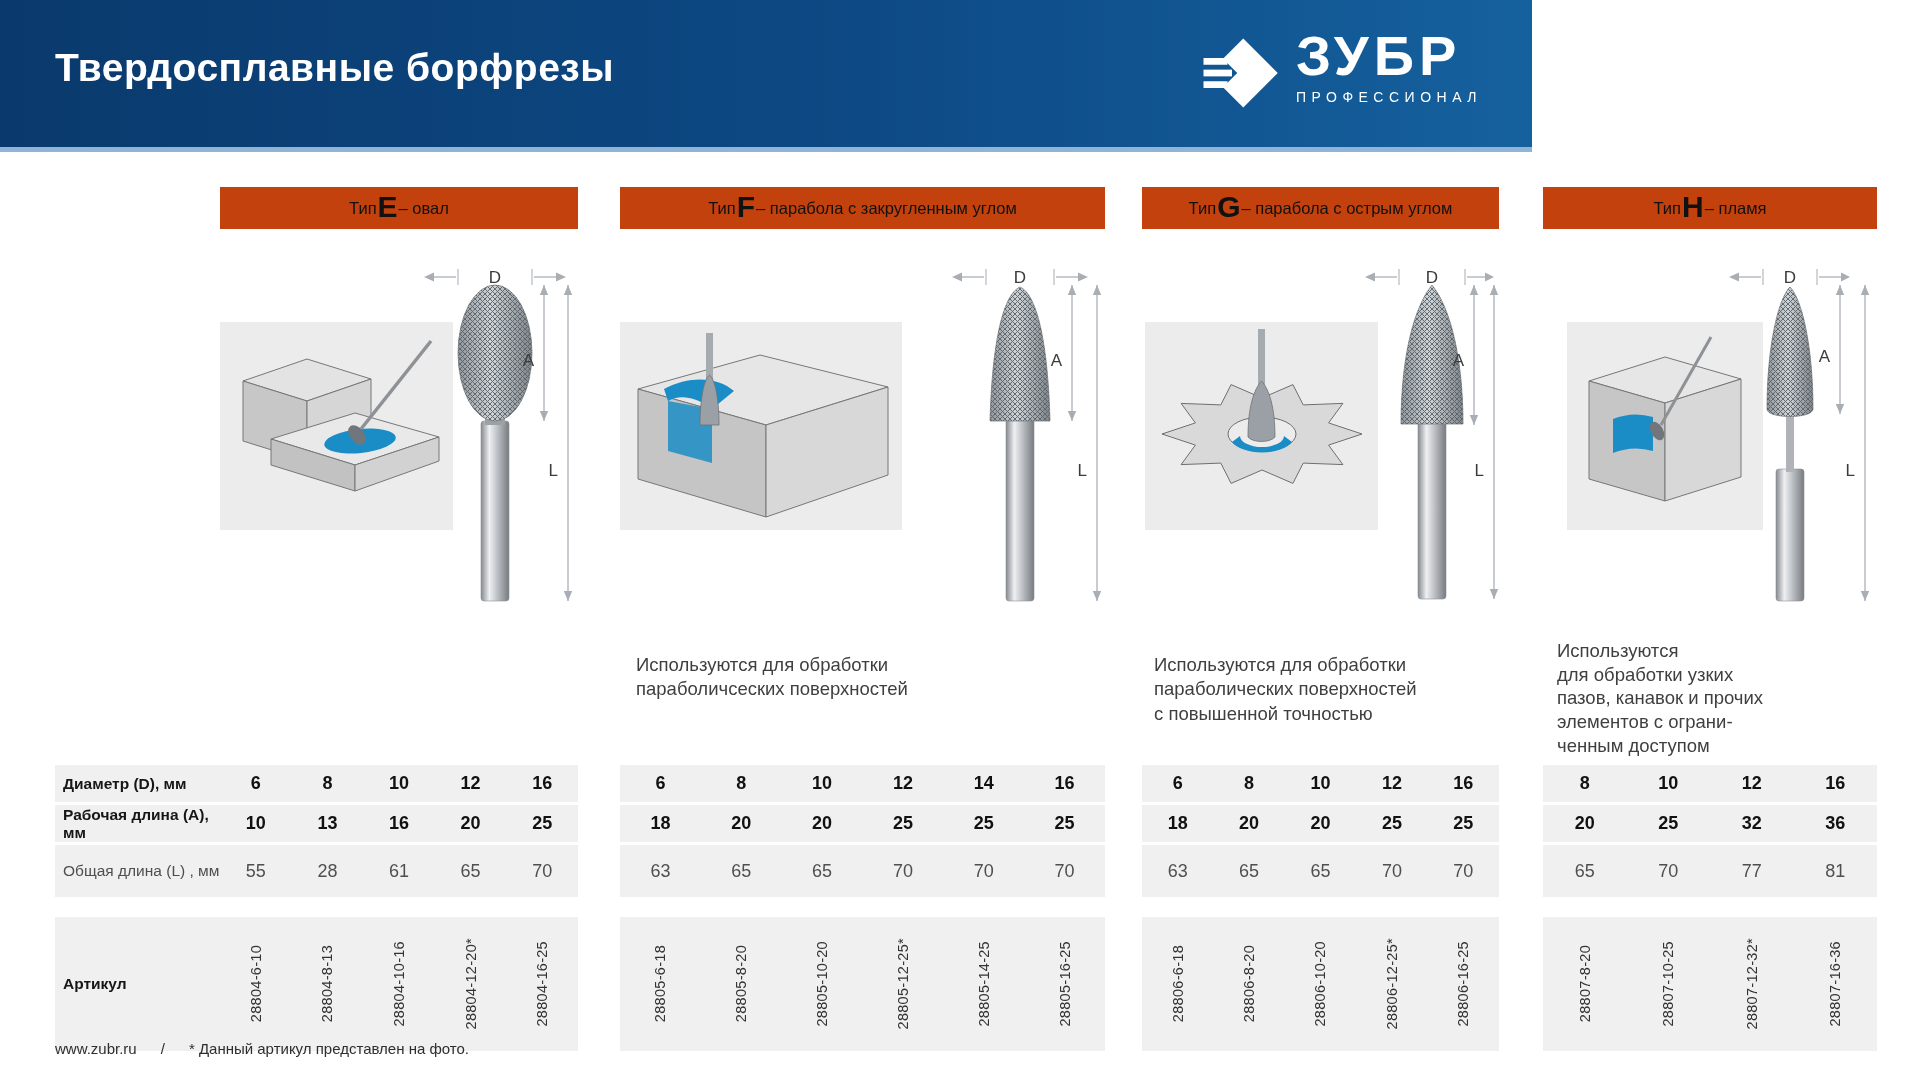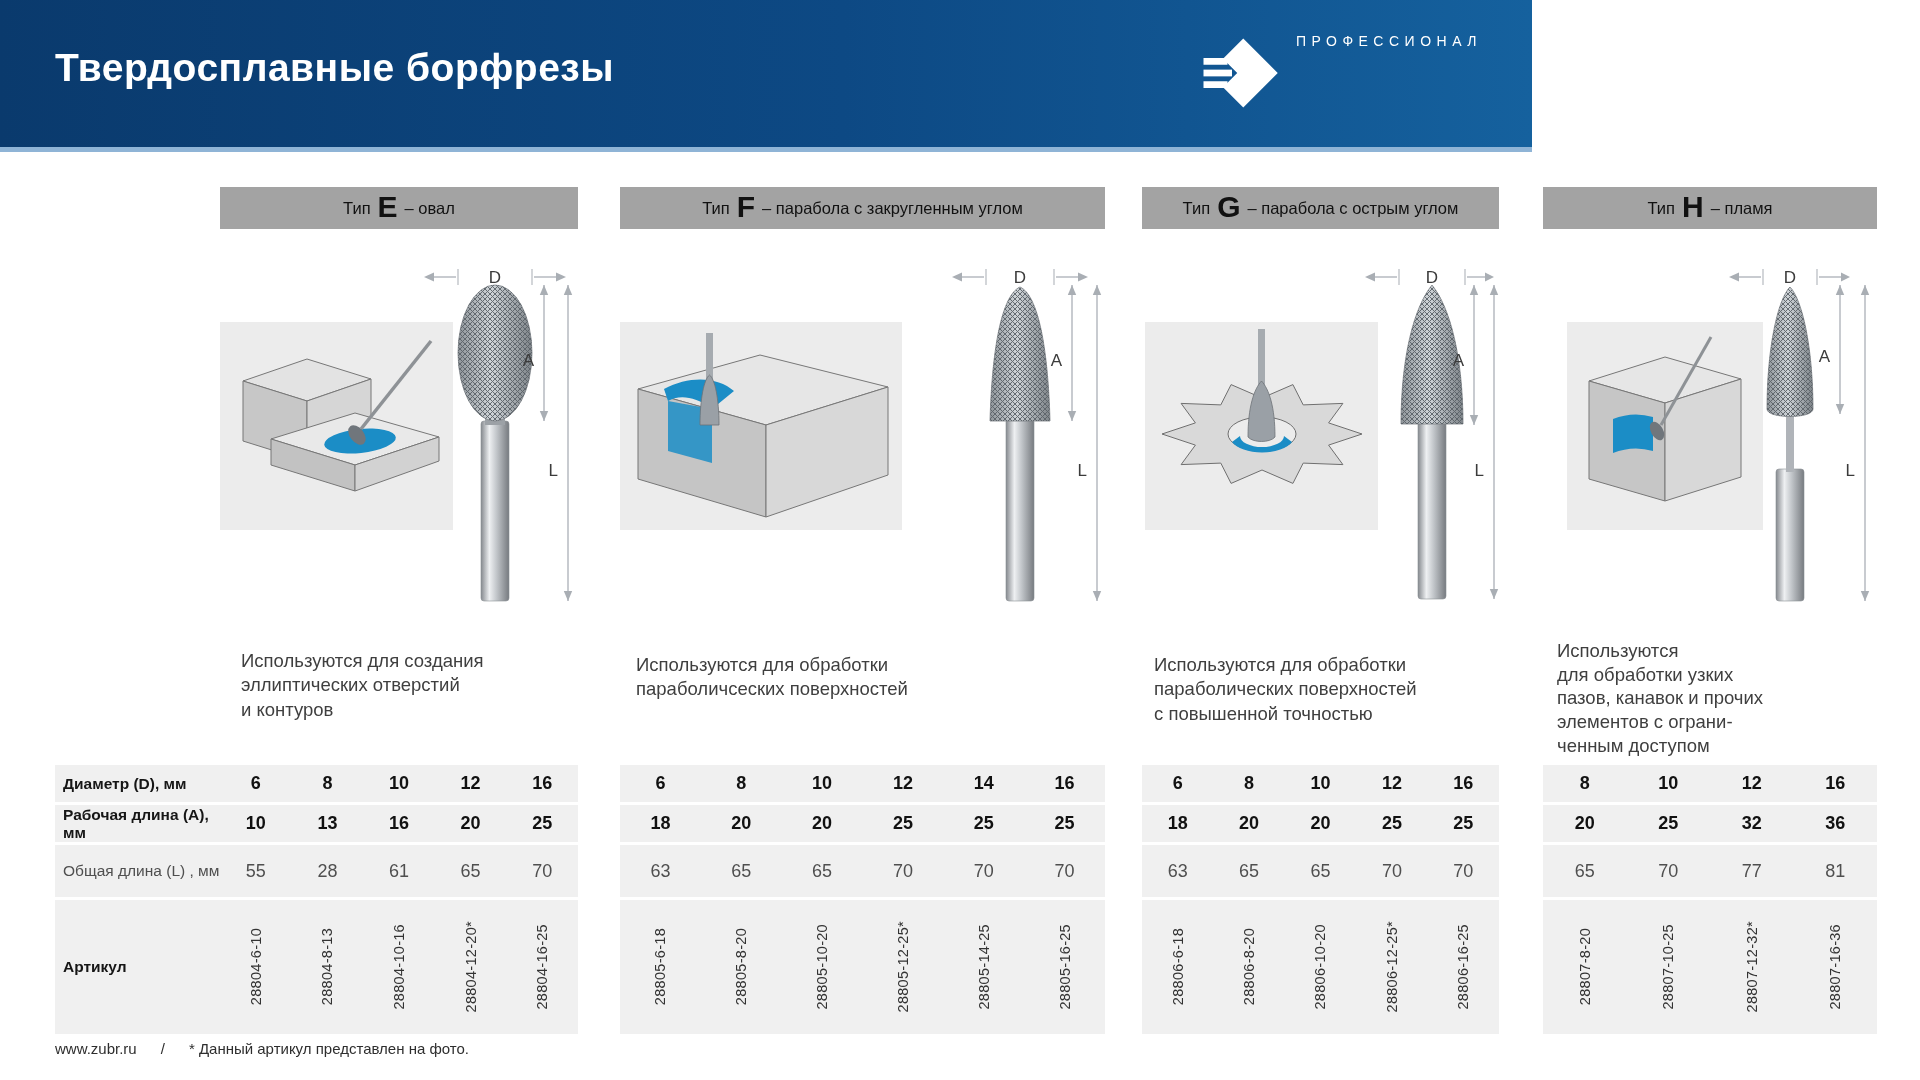--- a/index.html
+++ b/index.html
@@ -15,21 +15,21 @@
   .logo-mark{width:78px;height:78px;margin-top:6px}
   .logo-name{font-size:56px;font-weight:bold;color:#fff;letter-spacing:5px;line-height:1}
   .logo-sub{font-size:14px;color:#fff;letter-spacing:5.5px;text-align:right;margin-top:5px}
 
   
   .col{position:absolute;top:187px}
   .colE{left:55px;width:523px}
   .colF{left:620px;width:485px}
   .colG{left:1142px;width:357px}
   .colH{left:1543px;width:334px}
-  .typebar{height:42px;background:#a3a3a3;display:flex;align-items:center;justify-content:center;gap:7px;color:#111}
+  .typebar{height:42px;background:#c2410c;display:flex;align-items:center;justify-content:center;gap:1px;color:#111}
   .colE .typebar{margin-left:165px}
   .t-pre,.t-suf{font-size:16.5px}
   .t-letter{font-size:30px;font-weight:bold;line-height:1;margin-top:-3px}
 
   .illo{position:relative;height:536px}
   .illo svg{position:absolute;left:0;top:0}
   .desc{position:absolute;font-size:18.5px;line-height:1.32;color:#3f3f3f;white-space:pre-line}
   .colE .desc{left:186px;top:420px;width:280px}
   .colF .desc{left:16px;top:424px;width:330px}
   .colG .desc{left:12px;top:424px;width:310px}
@@ -38,21 +38,21 @@
   
   .trow{display:grid;margin-bottom:3px;background:#f0f0f0}
   .colE .trow{grid-template-columns:165px repeat(5,1fr)}
   .colF .trow{grid-template-columns:repeat(6,1fr)}
   .colG .trow{grid-template-columns:repeat(5,1fr)}
   .colH .trow{grid-template-columns:repeat(4,1fr)}
   .cell{display:flex;align-items:center;justify-content:center;font-size:18px;color:#111;font-weight:bold}
   .r-std{height:37px}
   .r-l{height:52px}
   .r-l .cell{font-weight:normal;color:#4f4f4f}
-  .r-sku{height:134px;margin-top:3px}
+  .r-sku{height:134px;margin-top:20px}
   .lbl{justify-content:flex-start;padding-left:8px;font-size:15.5px;font-weight:bold;color:#161616}
   .vtxt{writing-mode:vertical-rl;transform:rotate(180deg);font-size:14.5px;font-weight:normal;color:#333;letter-spacing:.3px}
 
   
   svg text{font-family:"Liberation Sans",sans-serif;font-size:17px;fill:#3b3b3b}
   .dimline{stroke:#b6bac0;stroke-width:1.5}
   .dimarrow{fill:#a9aeb4}
   .dimtick{stroke:#b6bac0;stroke-width:1.2}
 
   
@@ -84,20 +84,21 @@
 <div class="header">
   <div class="page-title">Твердосплавные борфрезы</div>
   <div class="logo">
     <svg class="logo-mark" viewBox="0 0 104 100">
       <path d="M55,4 L101,50 L55,96 L28,69 L47,50 L28,31 Z" fill="#fff"></path>
       <rect x="2" y="30" width="32" height="9" fill="#fff"></rect>
       <rect x="2" y="45.5" width="38" height="9" fill="#fff"></rect>
       <rect x="2" y="61" width="32" height="9" fill="#fff"></rect>
     </svg>
     <div>
+      <div class="logo-name">ЗУБР</div>
       <div class="logo-sub">ПРОФЕССИОНАЛ</div>
     </div>
   </div>
 </div>
 
 <div class="col colE">
   <div class="typebar">
     <span class="t-pre">Тип</span>
     <span class="t-letter">E</span>
     <span class="t-suf">– овал</span>
@@ -131,23 +132,20 @@
       <line class="dimline" x1="489" y1="56" x2="489" y2="192"></line>
       <polygon class="dimarrow" points="489,56 484.8,66 493.2,66"></polygon>
         <polygon class="dimarrow" points="489,192 484.8,182 493.2,182"></polygon>
       <text x="479" y="137" text-anchor="end">A</text>
 
       <line class="dimline" x1="513" y1="56" x2="513" y2="372"></line>
       <polygon class="dimarrow" points="513,56 508.8,66 517.2,66"></polygon>
         <polygon class="dimarrow" points="513,372 508.8,362 517.2,362"></polygon>
       <text x="503" y="247" text-anchor="end">L</text>
     </svg>
-    <div class="desc">Используются для создания
-эллиптических отверстий
-и контуров</div>
   </div>
   <div>
     <div class="trow r-std">
       <div class="cell lbl">Диаметр (D), мм</div>
       <div class="cell">6</div>
       <div class="cell">8</div>
       <div class="cell">10</div>
       <div class="cell">12</div>
       <div class="cell">16</div>
     </div>

